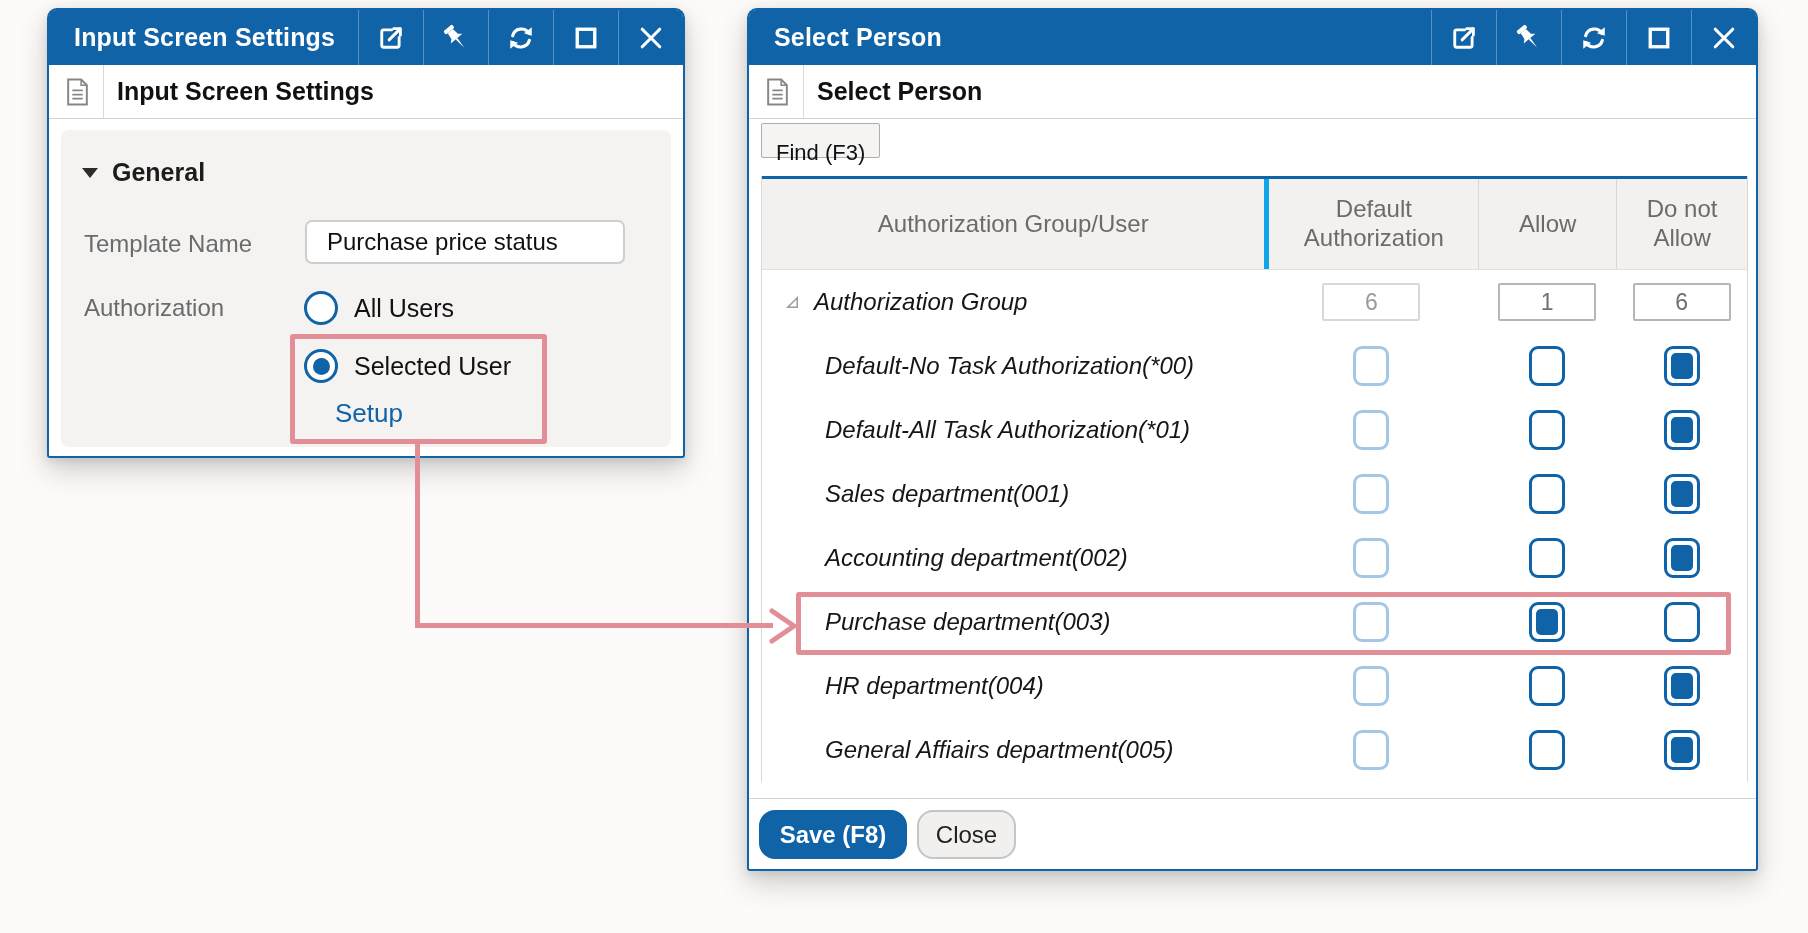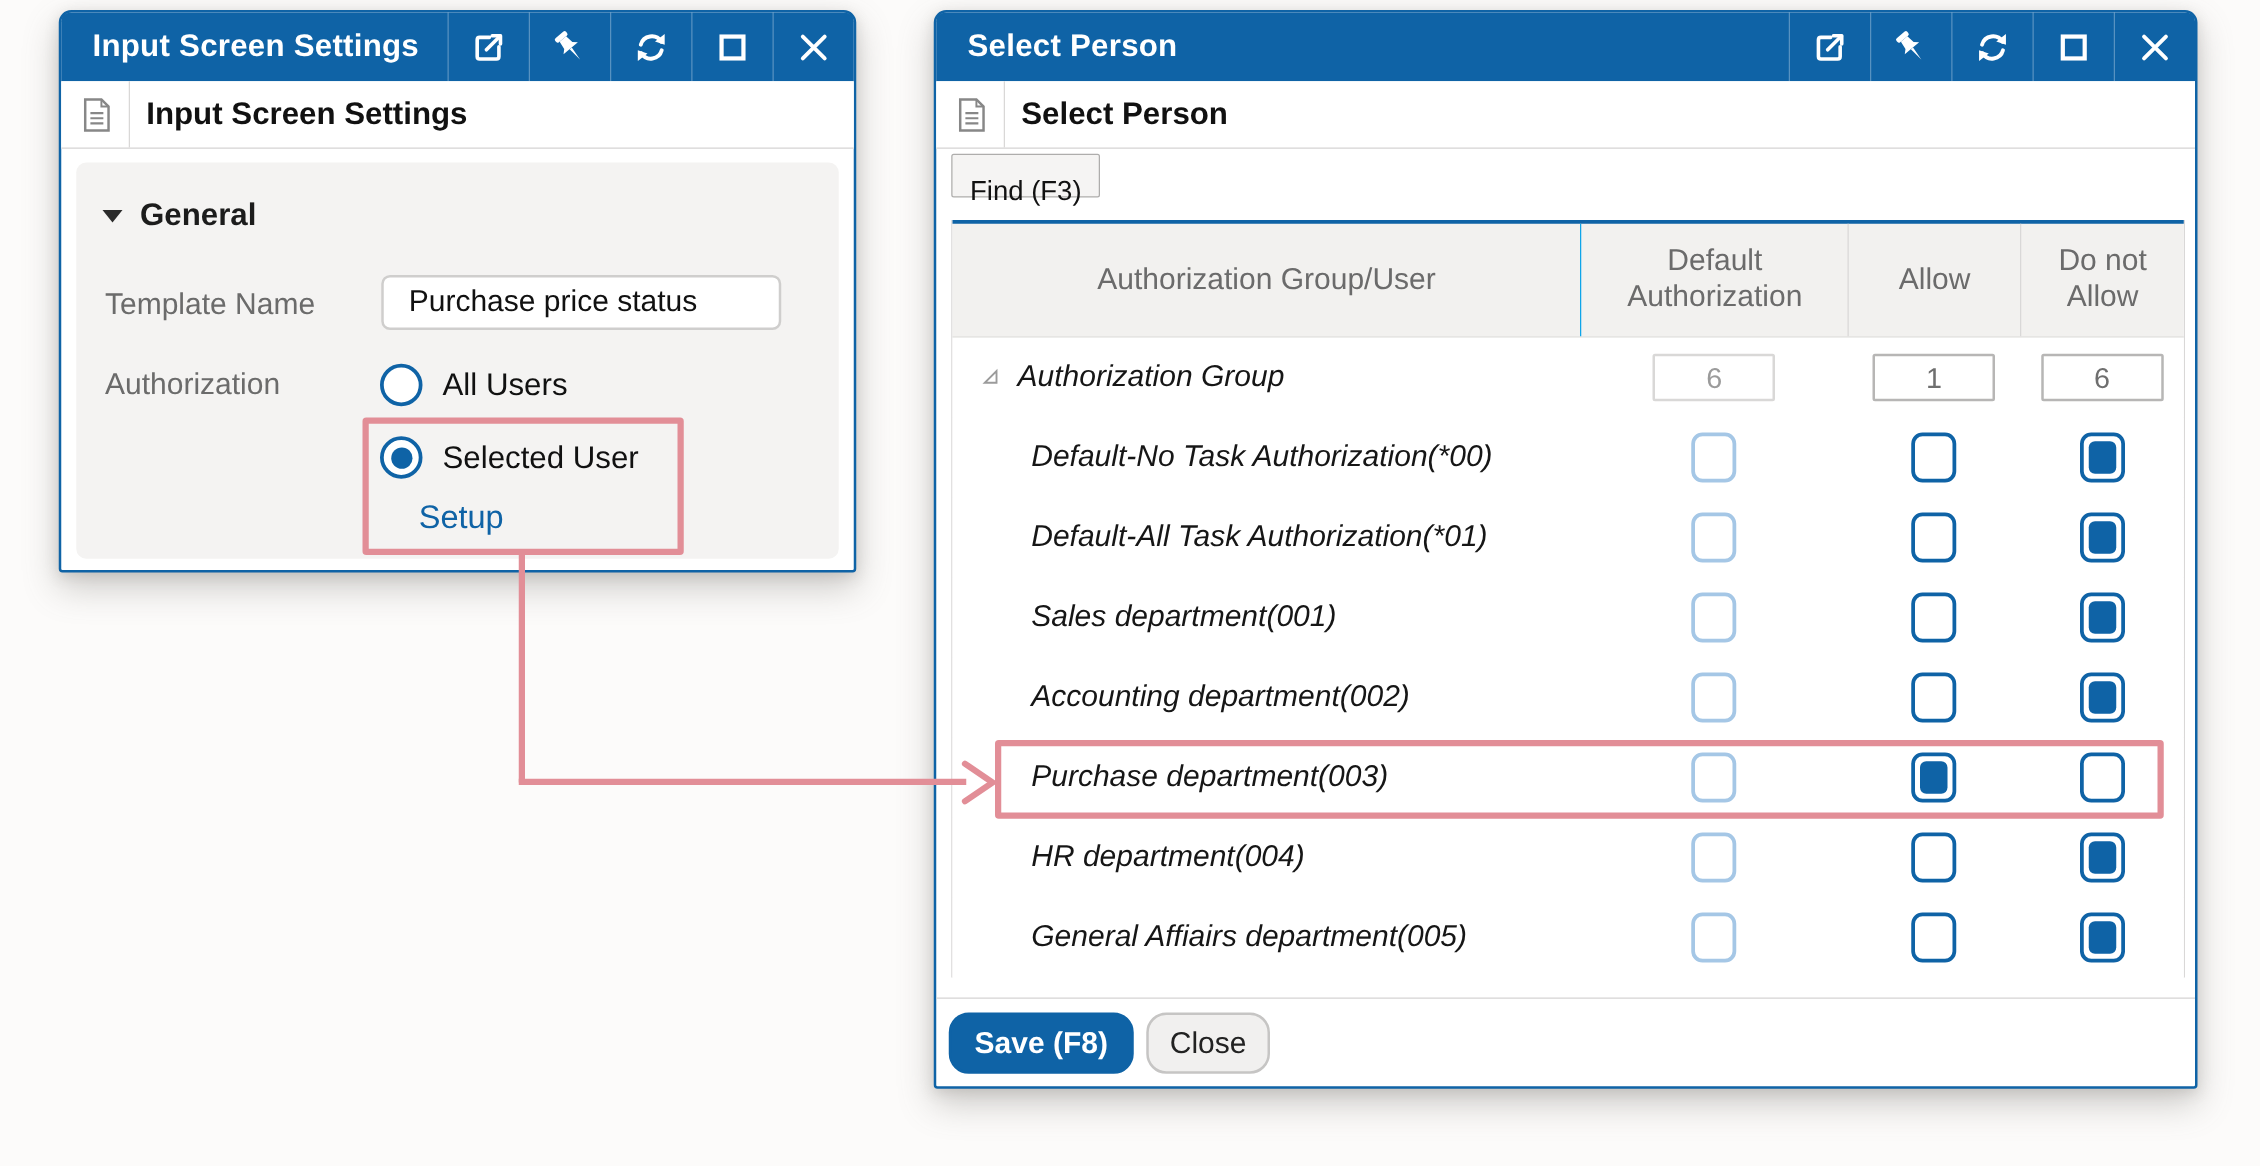--- a/index.html
+++ b/index.html
@@ -106,21 +106,21 @@
     position:relative;height:94px;background:var(--header-gray);
     border-top:3px solid var(--primary-blue);
     border-bottom:1px solid #e2e1e0;
     display:flex;
   }
   .th{
     display:flex;align-items:center;justify-content:center;text-align:center;
     font-size:24px;color:var(--label-gray);line-height:1.2;padding:0 8px;
   }
   .col-name{width:503px;}
-  .col-da{width:214px;border-left:1px solid #0ea5e9;}
+  .col-da{width:214px;border-left:5px solid #0ea5e9;}
   .col-allow{width:138px;border-left:1px solid #d9d8d7;}
   .col-dna{width:131px;border-left:1px solid #d9d8d7;}
 
   .trow{height:64px;display:flex;align-items:center;background:#fff;}
   .tcell-name{width:503px;display:flex;align-items:center;font-size:24px;color:#161616;font-style:italic;}
   .tcell-name.group{padding-left:23px;gap:14px;}
   .tcell-name.child{padding-left:63px;}
   .tcell{width:214px;display:flex;justify-content:center;}
   .tcell.allow{width:138px;}
   .tcell.dna{width:131px;}

